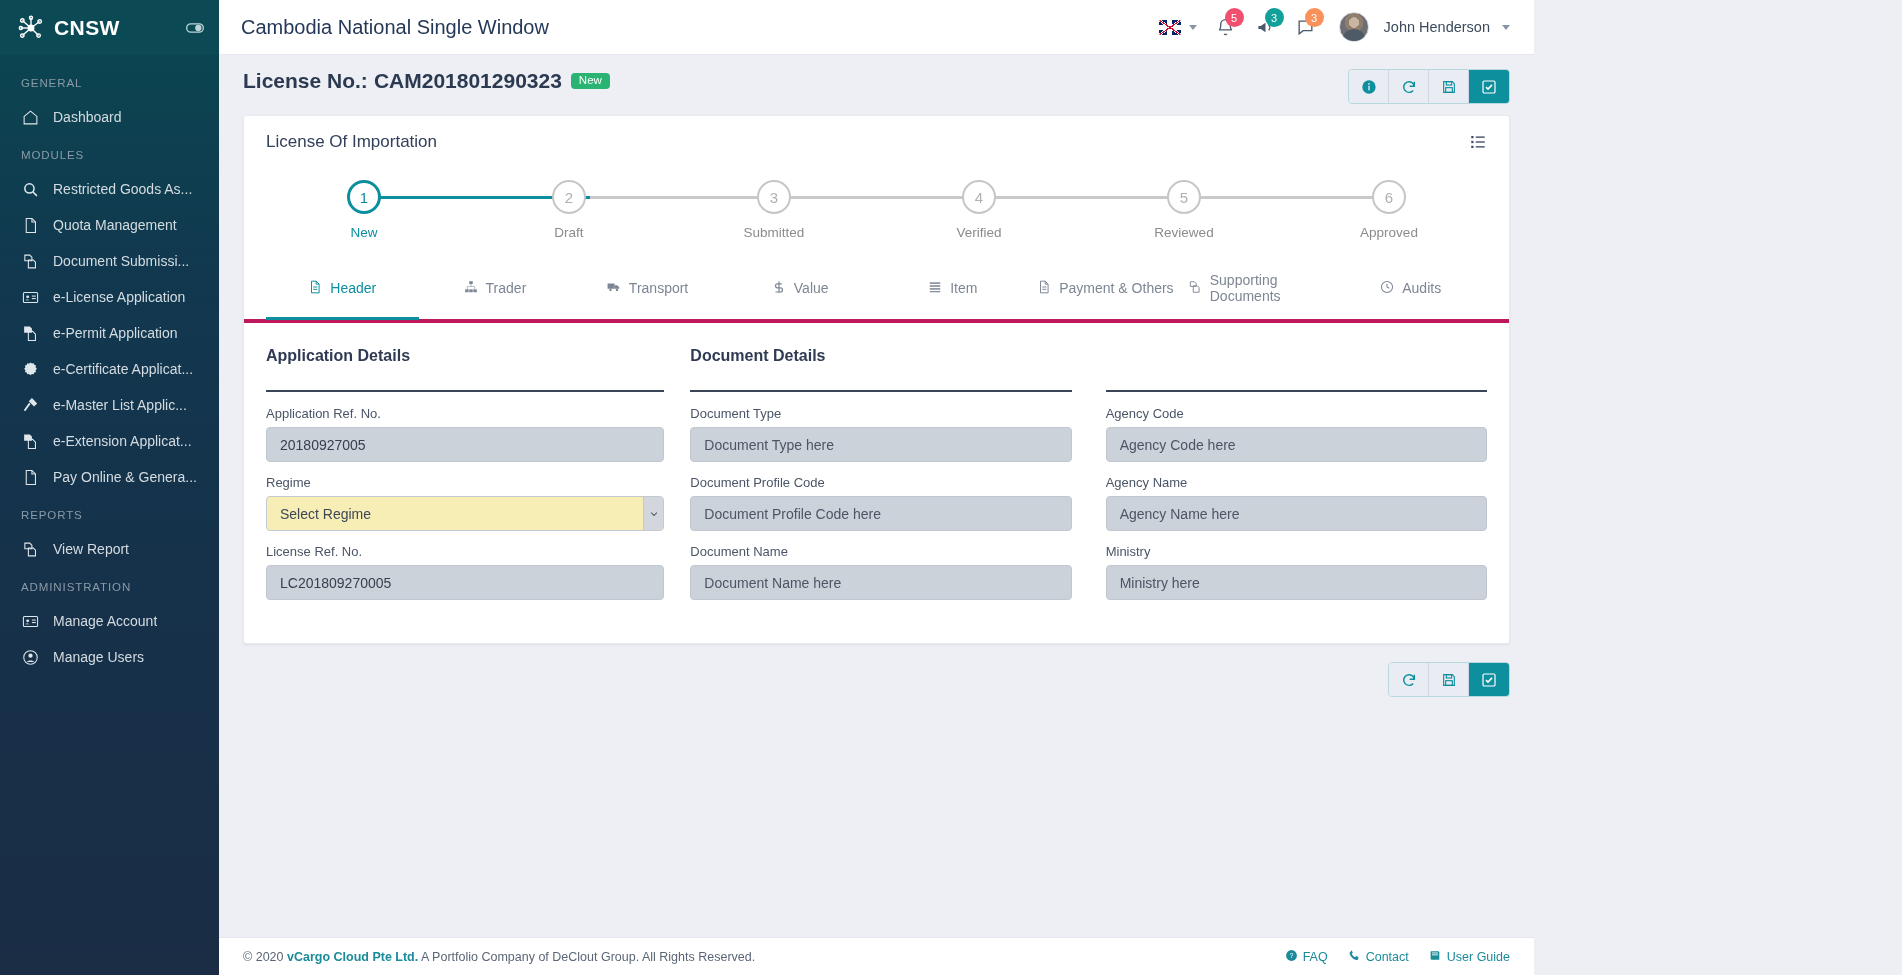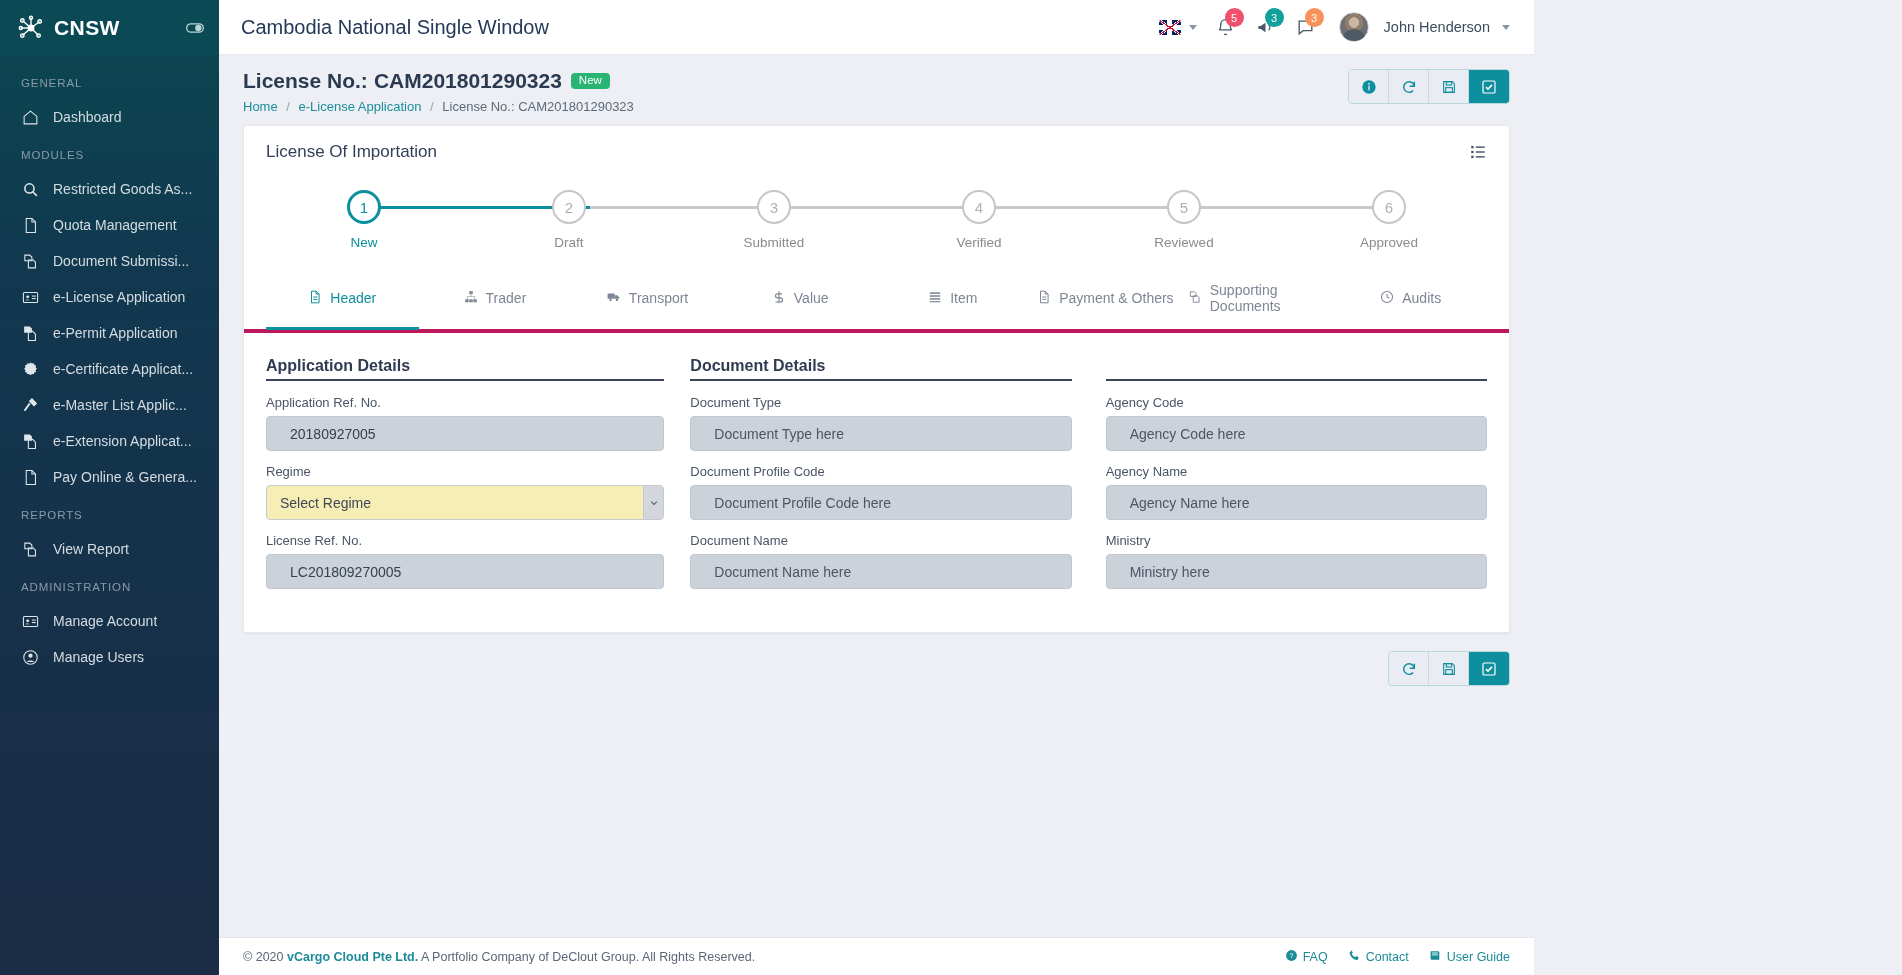--- a/index.html
+++ b/index.html
@@ -96,21 +96,21 @@
     border: 1px solid #d9dde3; overflow:hidden; position:relative;
   }
   .avatar::after{
     content:""; position:absolute; left:50%; top:58%; transform:translateX(-50%);
     width:22px;height:18px;border-radius:50% 50% 0 0; background:#4e5a66;
   }
   .user-name { font-size: 14.5px; color: #3b4a5c; margin-left: 9px; }
 
   
   .page-head { padding: 14px 24px 11px 24px; flex: 0 0 auto; }
-  .page-head-row { display: flex; align-items: flex-start; }
+  .page-head-row { display: flex; align-items: flex-start; text-align: center; }
   .page-head-left { flex: 1; }
   .page-title { font-size: 21px; color: #2b3a50; font-weight: bold; display: flex; align-items: center; gap: 9px;}
   .pill-new {
     background: #29b473; color: #fff; font-size: 11.5px; font-weight: normal;
     padding: 2px 8px 3px; border-radius: 4px; line-height: 1;
   }
   .breadcrumb { margin-top: 6px; font-size: 13px; color: #5e6a78; }
   .breadcrumb a { color: #1a8e9c; text-decoration: none; cursor: pointer; }
   .breadcrumb .sep { color: #9aa4b0; margin: 0 5px; }
 
@@ -164,28 +164,28 @@
   }
   .tab svg { width: 14px; height: 14px; }
   .tab.active { color: #0e8f9e; border-bottom-color: #0e8f9e; }
 
   
   .form-body { display: flex; padding: 24px 22px 30px; gap: 26px; }
   .col { flex: 1; min-width:0; }
   .col-pair { flex: 2; display: flex; gap: 34px; min-width:0;}
   .sec-title {
     font-size: 16px; font-weight: bold; color: #2f3b52;
-    padding-bottom: 4px; border-bottom: 2px solid #3b4559; margin-bottom: 14px;
+    padding-bottom: 25px; border-bottom: 2px solid #3b4559; margin-bottom: 14px;
   }
   .sec-title.ghost { color: transparent; border-bottom: 2px solid #3b4559; }
   .field { margin-bottom: 13px; }
   .field-label { font-size: 13px; color: #4a5567; margin-bottom: 6px; }
   .input {
     height: 35px; background: #ccd2da; border: 1px solid #c0c7d0; border-radius: 4px;
-    display: flex; align-items: center; padding: 0 23px;
+    display: flex; align-items: center; padding: 0 13px;
     font-size: 14px; color: #4c5564; width: 100%;
   }
   .input.value { color: #36404f; }
   .select {
     height: 35px; background: #f7eeb6; border: 1px solid #c4c9d1; border-radius: 4px;
     display: flex; align-items: center; padding: 0 0 0 13px;
     font-size: 14px; color: #3e4756; width: 100%; cursor: pointer; position: relative;
     justify-content: space-between;
   }
   .select-arrow {
@@ -413,27 +413,20 @@
     </header>
 
     <div class="page-head">
       <div class="page-head-row">
         <div class="page-head-left">
           <div class="page-title">
             <span>License No.:</span>
             <span style="margin-left:-3px">CAM201801290323</span>
             <span class="pill-new">New</span>
           </div>
-          <div class="breadcrumb">
-            <a>Home</a>
-            <span class="sep">/</span>
-            <a>e-License Application</a>
-            <span class="sep">/</span>
-            <span>License No.: CAM201801290323</span>
-          </div>
         </div>
         <div class="btn-group">
           <div class="gbtn">
             <svg viewBox="0 0 24 24" fill="currentColor">
                 <circle cx="12" cy="12" r="10"></circle>
                 <rect x="11" y="10" width="2" height="7" fill="#e9edf3"></rect>
                 <circle cx="12" cy="7.2" r="1.3" fill="#e9edf3"></circle>
               </svg>
           </div>
           <div class="gbtn">

